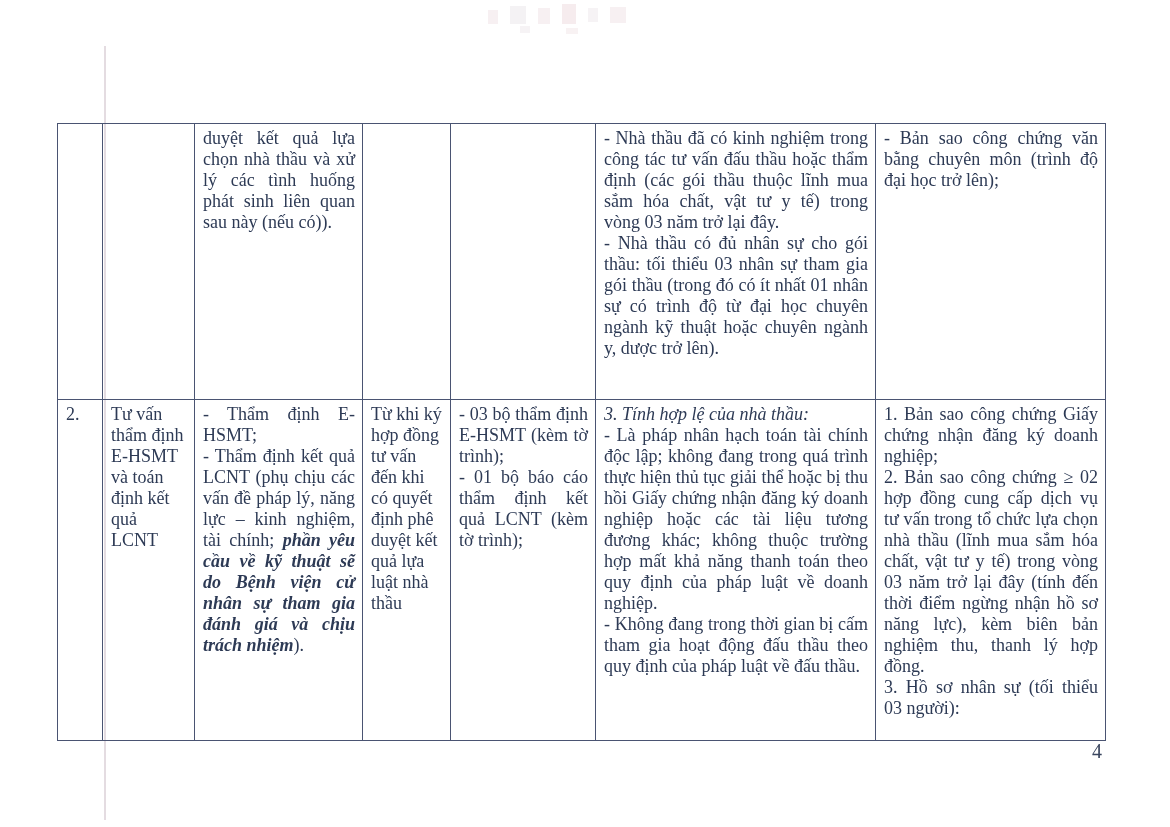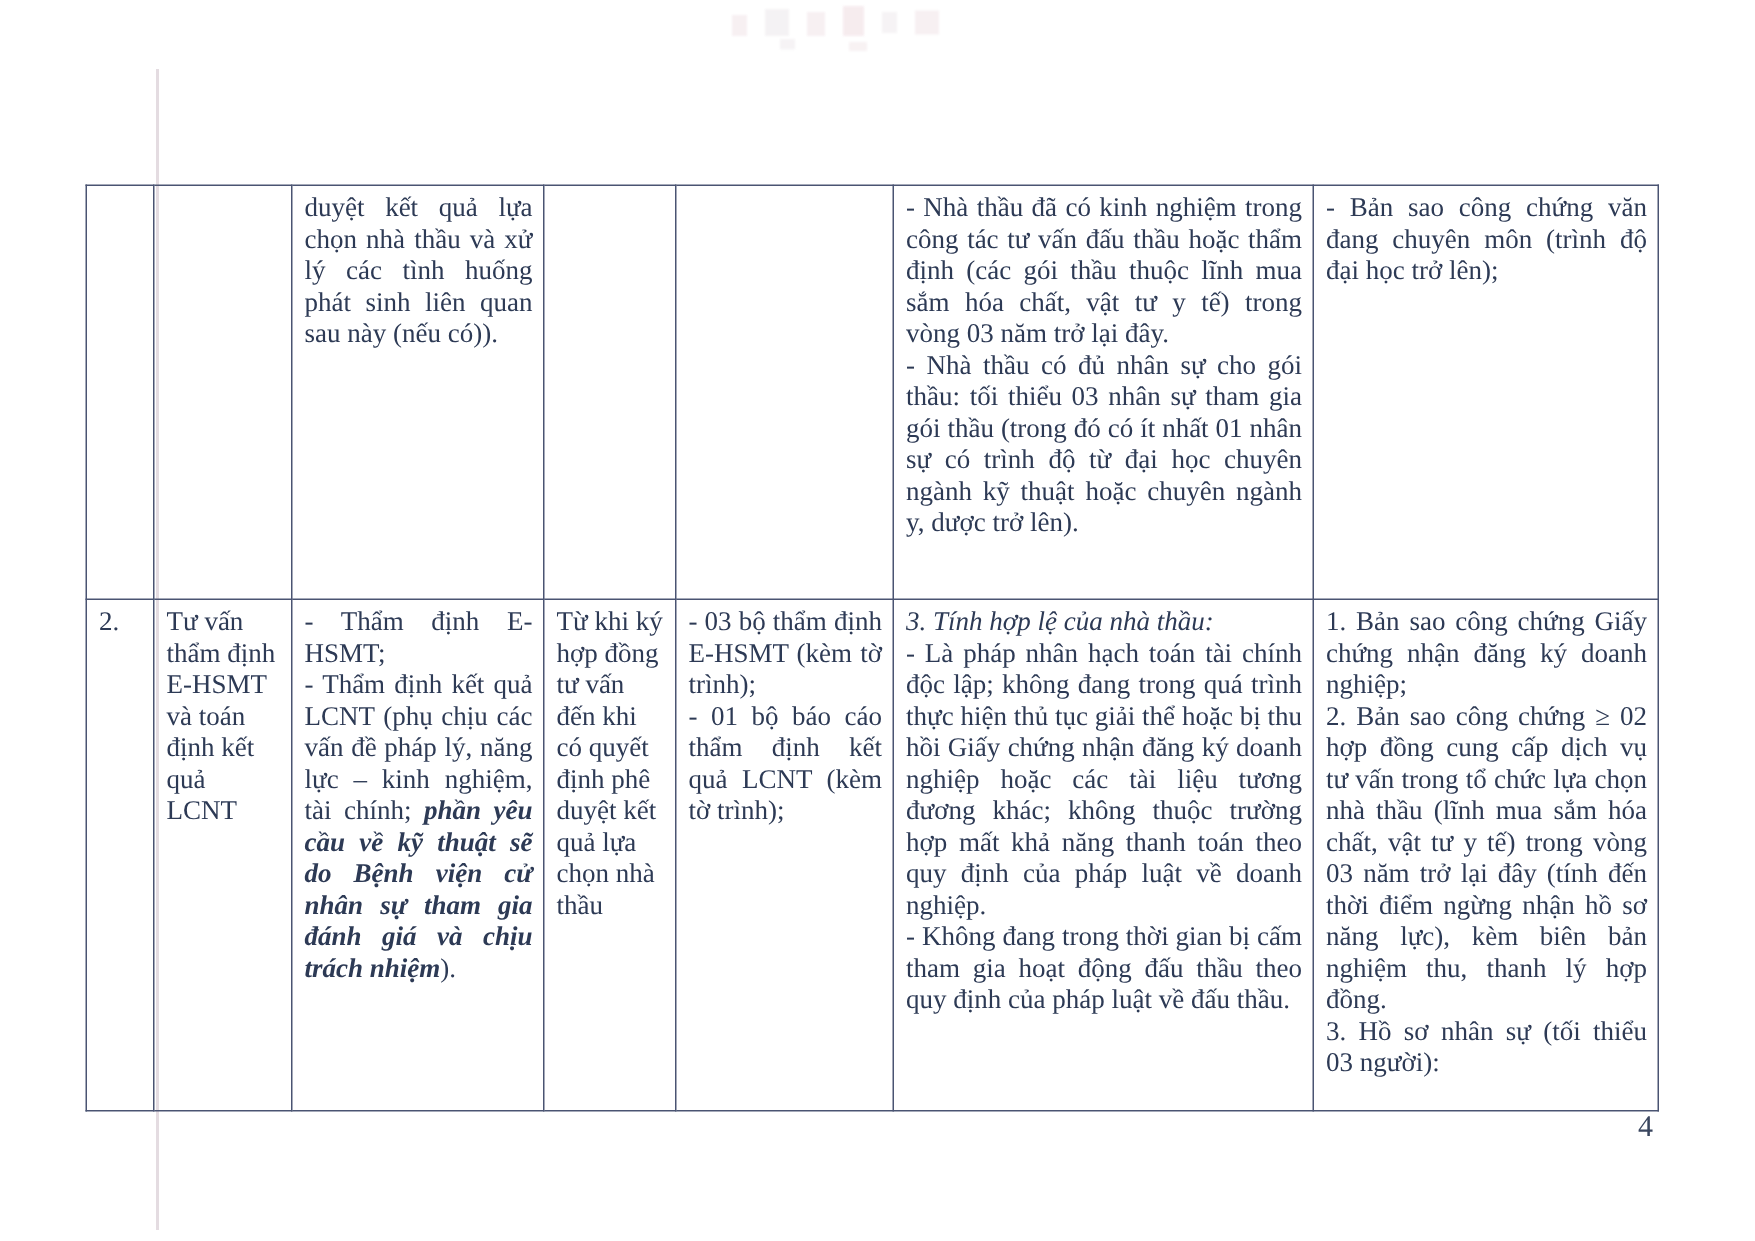--- a/index.html
+++ b/index.html
@@ -118,31 +118,31 @@
       <td class="just">
         <p>duyệt kết quả lựa chọn nhà thầu và xử lý các tình huống phát sinh liên quan sau này (nếu có)).</p>
       </td>
       <td class="just"></td>
       <td class="just"></td>
       <td class="just">
         <p>- Nhà thầu đã có kinh nghiệm trong công tác tư vấn đấu thầu hoặc thẩm định (các gói thầu thuộc lĩnh mua sắm hóa chất, vật tư y tế) trong vòng 03 năm trở lại đây.</p>
         <p>- Nhà thầu có đủ nhân sự cho gói thầu: tối thiểu 03 nhân sự tham gia gói thầu (trong đó có ít nhất 01 nhân sự có trình độ từ đại học chuyên ngành kỹ thuật hoặc chuyên ngành y, dược trở lên).</p>
       </td>
       <td class="just">
-        <p>- Bản sao công chứng văn đang chuyên môn (trình độ đại học trở lên);</p>
+        <p>- Bản sao công chứng văn bằng chuyên môn (trình độ đại học trở lên);</p>
       </td>
     </tr>
     <tr class="row2">
       <td class="cell-no">2.</td>
       <td class="cell-name">Tư vấn thẩm định E-HSMT và toán định kết quả LCNT</td>
       <td class="just">
         <p>- Thẩm định E-HSMT;</p>
         <p><span>- Thẩm định kết quả LCNT (phụ chịu các vấn đề pháp lý, năng lực – kinh nghiệm, tài chính; </span><span class="bi">phần yêu cầu về kỹ thuật sẽ do Bệnh viện cử nhân sự tham gia đánh giá và chịu trách nhiệm</span><span>).</span></p>
       </td>
-      <td class="just">Từ khi ký hợp đồng tư vấn đến khi có quyết định phê duyệt kết quả lựa chọn nhà thầu</td>
+      <td class="just">Từ khi ký hợp đồng tư vấn đến khi có quyết định phê duyệt kết quả lựa luật nhà thầu</td>
       <td class="just">
         <p>- 03 bộ thẩm định E-HSMT (kèm tờ trình);</p>
         <p>- 01 bộ báo cáo thẩm định kết quả LCNT (kèm tờ trình);</p>
       </td>
       <td class="just">
         <p class="it">3. Tính hợp lệ của nhà thầu:</p>
         <p>- Là pháp nhân hạch toán tài chính độc lập; không đang trong quá trình thực hiện thủ tục giải thể hoặc bị thu hồi Giấy chứng nhận đăng ký doanh nghiệp hoặc các tài liệu tương đương khác; không thuộc trường hợp mất khả năng thanh toán theo quy định của pháp luật về doanh nghiệp.</p>
         <p>- Không đang trong thời gian bị cấm tham gia hoạt động đấu thầu theo quy định của pháp luật về đấu thầu.</p>
       </td>
       <td class="just">

